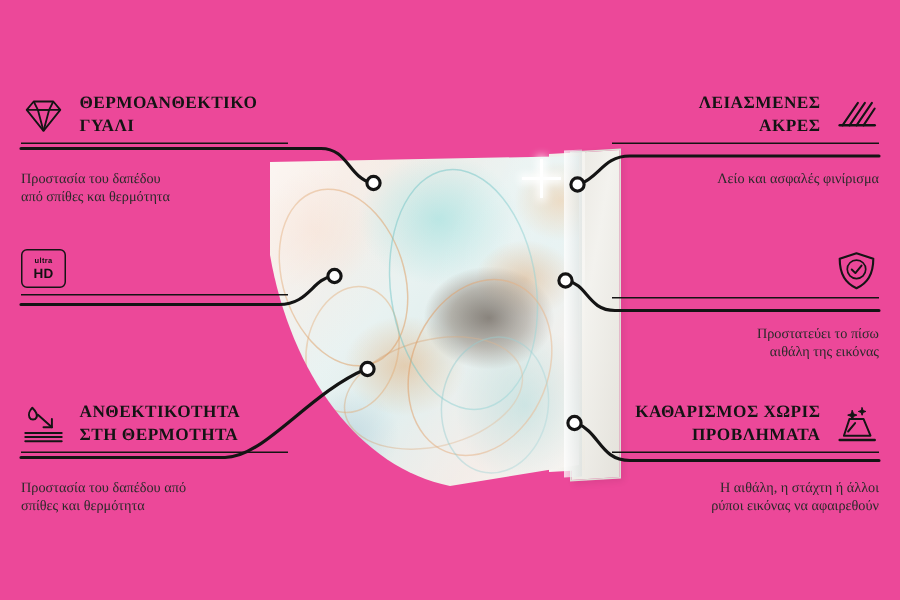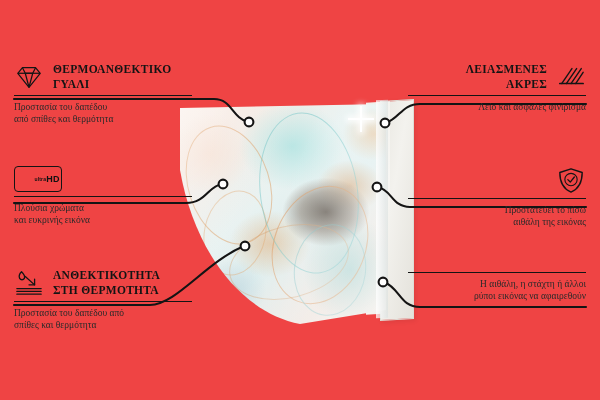--- a/index.html
+++ b/index.html
@@ -3,21 +3,21 @@
 <meta charset="utf-8">
 <style>
   html,body{margin:0;padding:0;}
   body{
     width:600px;height:400px;overflow:hidden;
     background:#ffffff;
     font-family:"Liberation Serif", serif;
     color:#111111;
     position:relative;
   }
-  #stage{position:absolute;inset:0;width:600px;height:400px;overflow:hidden;background:#ef4444;}
+  #stage{position:absolute;inset:0;width:600px;height:400px;overflow:hidden;background:#ec4899;}
 
   
   #product{
     position:absolute;left:180px;top:100px;width:230px;height:225px;
   }
   .panel-back{
     position:absolute;left:200px;top:0px;width:32px;height:218px;
     background:linear-gradient(100deg,#e9e7e1 0%,#f3f2ee 40%,#e4e2db 100%);
     border:1px solid #dedcd5;
     transform:skewY(-3.5deg);
@@ -84,34 +84,34 @@
   .feat .title{
     font-family:"Liberation Serif", serif;
     font-weight:700;font-size:11.5px;line-height:14.5px;
     letter-spacing:.3px;color:#141414;text-transform:uppercase;
     white-space:pre-line;
   }
   .feat .rule{height:1.4px;background:#141414;margin-top:4px;width:178px;}
   .feat.right .rule{margin-left:auto;}
   .feat .sub{
     font-family:"Liberation Serif", serif;
-    font-size:9.5px;line-height:12px;color:#2a2a2a;margin-top:5px;
+    font-size:9.5px;line-height:12px;color:#2a2a2a;margin-top:18px;
     white-space:pre-line;
   }
   .ico{width:30px;height:28px;flex:0 0 30px;display:block;}
 
   .f1{top:62px;}
   .f2{top:166px;}
   .f3{top:268px;}
 
   
   .hdbox{
     width:28px;height:24px;border:1.6px solid #141414;border-radius:4px;
-    display:flex;align-items:center;justify-content:center;
-    line-height:1;flex:0 0 28px;padding-left:18px;
+    display:flex;flex-direction:column;align-items:center;justify-content:center;
+    line-height:1;flex:0 0 28px;
   }
   .hdbox .u{font-size:5px;font-weight:700;font-family:"Liberation Sans",sans-serif;letter-spacing:.2px;}
   .hdbox .h{font-size:9px;font-weight:700;font-family:"Liberation Sans",sans-serif;letter-spacing:.2px;margin-top:1px;}
 </style>
 </head>
 <body>
 
 <div id="stage">
 
   <div id="product">
@@ -177,22 +177,20 @@
   </div>
 
   <div class="feat left f2">
     <div class="head">
       <div class="hdbox">
         <span class="u">ultra</span>
         <span class="h">HD</span>
       </div>
     </div>
     <div class="rule"></div>
-    <div class="sub">Πλούσια χρώματα
-και ευκρινής εικόνα</div>
   </div>
 
   <div class="feat left f3">
     <div class="head">
       <svg class="ico" viewBox="0 0 32 30">
         <g fill="none" stroke="#141414" stroke-width="1.4" stroke-linecap="round" stroke-linejoin="round">
           <path d="M8 3 C11 6 12 8 11 10 C10 12 7 12 6 10 C5 8 6 5 8 3 Z"></path>
           <path d="M12 8 L22 17"></path>
             <path d="M22 11 L22 17 L16 17"></path>
           <path d="M3 21 H29"></path>
@@ -235,18 +233,31 @@
           <path d="M12.6 14.6 L15.2 17.2 L19.6 11.8" stroke-width="1.4"></path>
         </g>
       </svg>
     </div>
     <div class="rule"></div>
     <div class="sub">Προστατεύει το πίσω
 αιθάλη της εικόνας</div>
   </div>
 
   <div class="feat right f3">
+    <div class="head">
+      <div class="title">ΚΑΘΑΡΙΣΜΟΣ ΧΩΡΙΣ
+ΠΡΟΒΛΗΜΑΤΑ</div>
+      <svg class="ico" viewBox="0 0 32 30">
+        <g fill="none" stroke="#141414" stroke-width="1.4" stroke-linecap="round" stroke-linejoin="round">
+          <path d="M7 23 L11 11 L21 11 L26 23 Z"></path>
+          <path d="M10 20 L15 14"></path>
+          <path d="M4 26 H29" stroke-width="1.8"></path>
+          <path d="M13 5 L13.9 7.4 L16.3 8.3 L13.9 9.2 L13 11.6 L12.1 9.2 L9.7 8.3 L12.1 7.4 Z" fill="#141414" stroke-width="0.7"></path>
+          <path d="M20 3 L20.7 5 L22.7 5.7 L20.7 6.4 L20 8.4 L19.3 6.4 L17.3 5.7 L19.3 5 Z" fill="#141414" stroke-width="0.7"></path>
+        </g>
+      </svg>
+    </div>
     <div class="rule"></div>
     <div class="sub">Η αιθάλη, η στάχτη ή άλλοι
 ρύποι εικόνας να αφαιρεθούν</div>
   </div>
 
 </div>
 
 </body></html>

